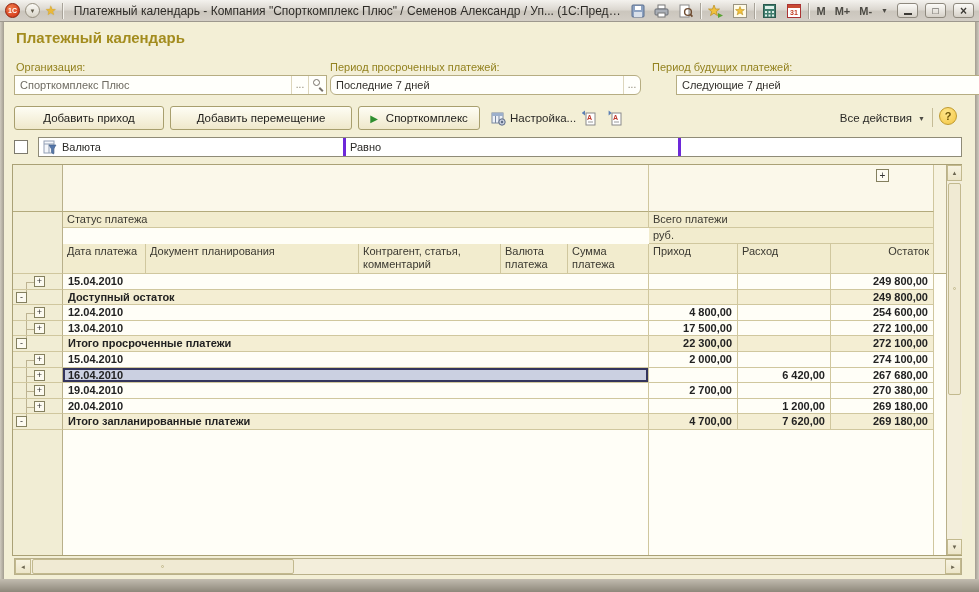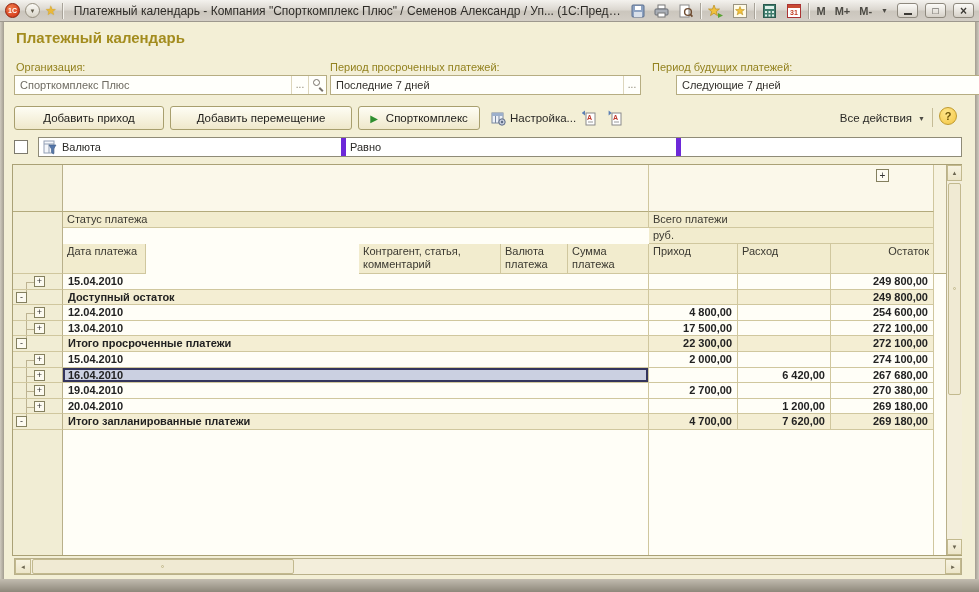--- a/index.html
+++ b/index.html
@@ -52,21 +52,21 @@
   .tool-ico{width:16px;height:16px;display:flex;align-items:center;justify-content:center;}
   .aa-arrow{font-size:7px;color:#4c4a44;margin-left:2px;}
   .tb-sep2{position:absolute;top:86px;width:1px;height:19px;background:#c5bc96;}
   .help{position:absolute;top:85px;width:18px;height:18px;border-radius:50%;background:radial-gradient(circle at 40% 30%,#ffe68a,#f3c643);
     border:1px solid #bf9a2e;color:#6d5406;font-weight:bold;font-size:11px;display:flex;align-items:center;justify-content:center;}
 
   
   .chk{position:absolute;left:10px;top:118px;width:14px;height:14px;background:#fff;border:1px solid #7d7a6d;}
   .qbar{position:absolute;left:34px;top:115px;width:924px;height:20px;background:#fff;
     border:1px solid #8f8b77;display:flex;font-size:11px;color:#2a2926;}
-  .qsec{display:flex;align-items:center;gap:4px;padding:0 4px;border-right:5px solid #6d28d9;}
+  .qsec{display:flex;align-items:center;gap:4px;padding:0 4px;border-right:3px solid #6d28d9;}
   .qsec:last-child{border-right:none;}
 
   
   .report{position:absolute;left:8px;top:142px;width:950px;height:392px;
     border:1px solid #aaa176;display:grid;background:#fffef7;
     grid-template-columns:50px 83px 213px 142px 67px 81px 89px 93px 103px 12px 16px;
     grid-template-rows:47px 16px 16px 30px repeat(10,15.6px) 1fr;}
   .c{border-right:1px solid #d0c79e;border-bottom:1px solid #d0c79e;font-size:11px;color:#222;
      overflow:hidden;white-space:nowrap;position:relative;}
   .band{background:#fbf8ea;border-bottom:1px solid #b3aa7c;}
@@ -209,21 +209,21 @@
 
     <div class="flabel" style="left:12px;">Организация:</div>
     <div class="flabel" style="left:326px;">Период просроченных платежей:</div>
     <div class="flabel" style="left:648px;">Период будущих платежей:</div>
 
     <div class="fld" style="left:10px;width:313px;">
       <div class="val" style="color:#6f6c62;">Спорткомплекс Плюс</div>
       <div class="dots">...</div>
       <div class="mag"></div>
     </div>
-    <div class="fld" style="left:326px;width:311px;">
+    <div class="fld" style="left:326px;width:311px;border-radius:6px;">
       <div class="val">Последние 7 дней</div>
       <div class="dots">...</div>
     </div>
     <div class="fld" style="left:672px;width:377px;">
       <div class="val">Следующие 7 дней</div>
       <div class="dots">...</div>
     </div>
 
     <div class="btn" style="left:10px;width:150px;">
       <span>Добавить приход</span>
@@ -305,20 +305,21 @@
       <div class="c band" style="grid-column:7/10;grid-row:1;">
         <span class="bandplus">+</span>
       </div>
       <div class="gap-top"></div>
 
       <div class="c gut" style="grid-column:1;grid-row:2/5;"></div>
       <div class="c hdr" style="grid-column:2/7;grid-row:2;">Статус платежа</div>
       <div class="c hdr" style="grid-column:7/10;grid-row:2;">Всего платежи</div>
       <div class="c hdr" style="grid-column:7/10;grid-row:3;">руб.</div>
       <div class="c hdr" style="grid-column:2;grid-row:4;white-space:normal;line-height:13px;">Дата платежа</div>
+      <div class="c hdr" style="grid-column:3;grid-row:4;">Документ планирования</div>
       <div class="c hdr" style="grid-column:4;grid-row:4;white-space:normal;line-height:13px;">Контрагент, статья, комментарий</div>
       <div class="c hdr" style="grid-column:5;grid-row:4;white-space:normal;line-height:13px;">Валюта платежа</div>
       <div class="c hdr" style="grid-column:6;grid-row:4;white-space:normal;line-height:13px;">Сумма платежа</div>
       <div class="c hdr" style="grid-column:7;grid-row:4;">Приход</div>
       <div class="c hdr" style="grid-column:8;grid-row:4;">Расход</div>
       <div class="c hdr" style="grid-column:9;grid-row:4;text-align:right;">Остаток</div>
 
       <div class="c gut t-first" style="grid-column:1;grid-row:5;">
         <span class="exp l2">+</span>
         </div>

